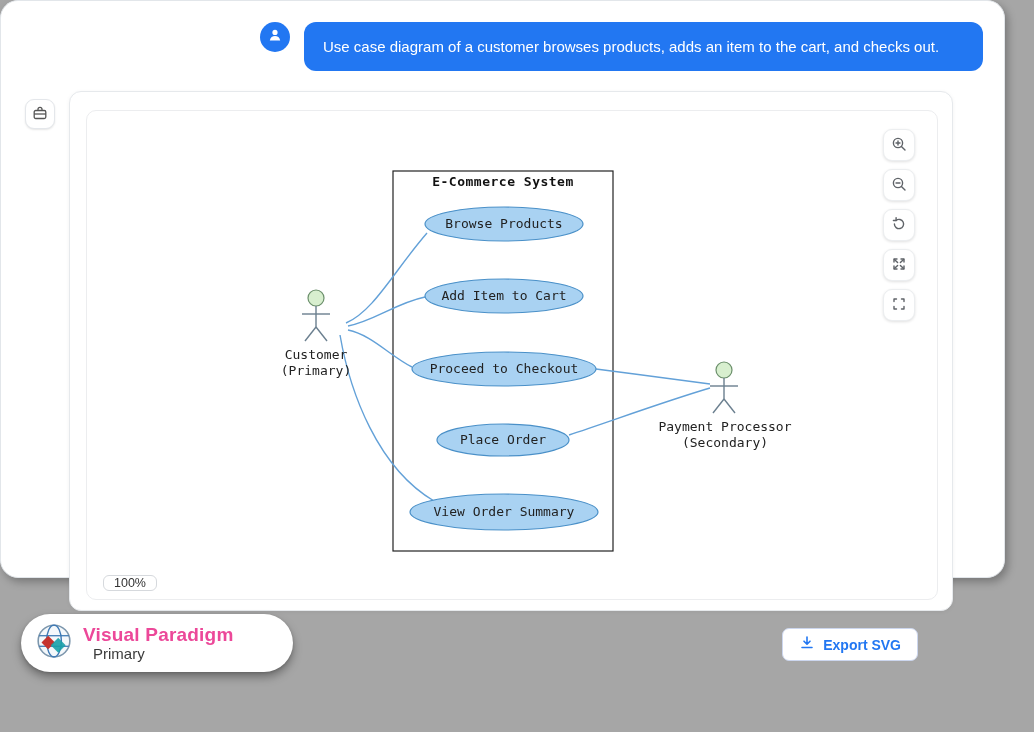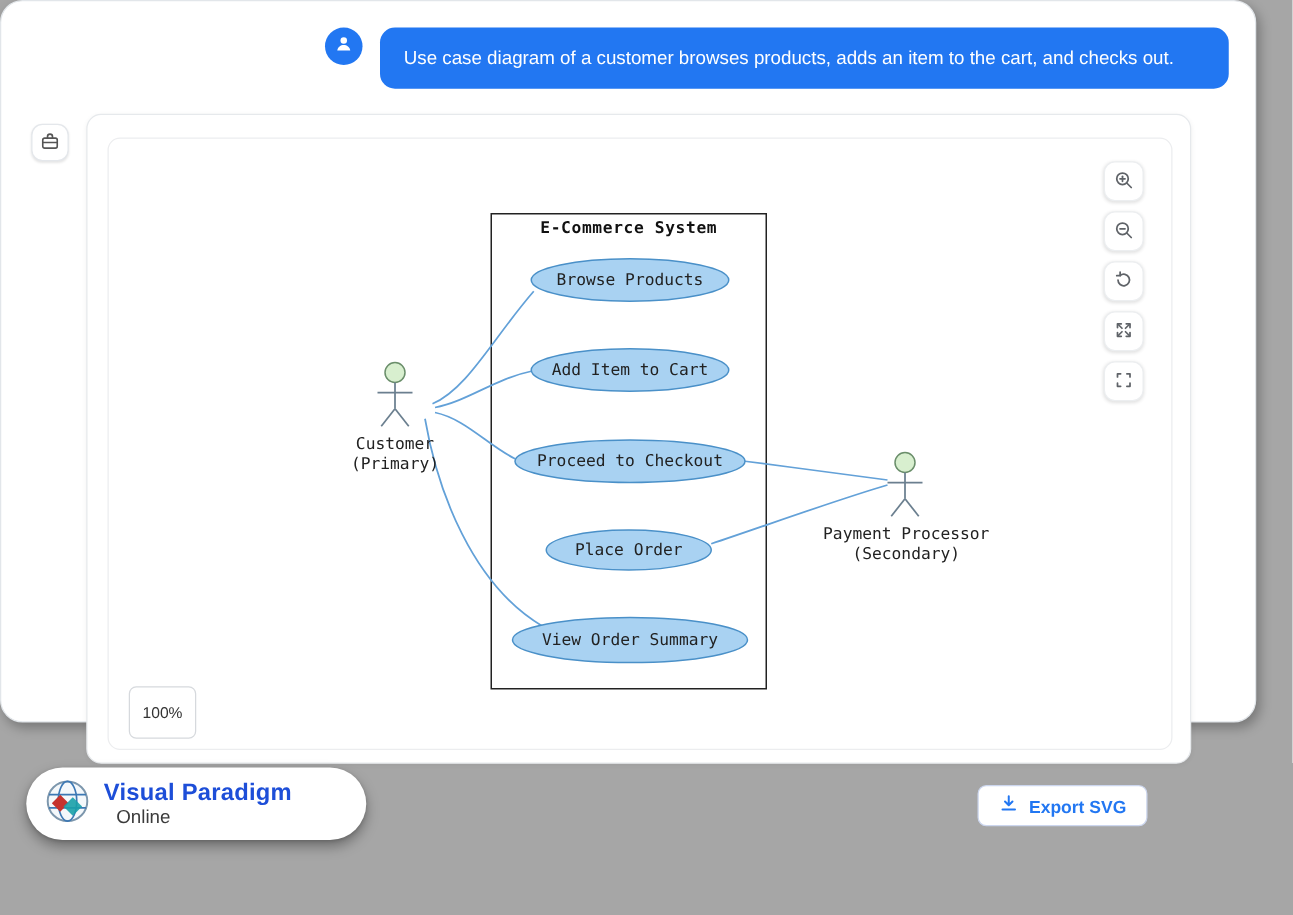--- a/index.html
+++ b/index.html
@@ -67,32 +67,32 @@
     width: 32px; height: 32px;
     background: #fff; border: 1px solid #eceef0; border-radius: 9px;
     box-shadow: 0 1px 3px rgba(0,0,0,.12);
     display: flex; align-items: center; justify-content: center;
     cursor: pointer; padding: 0;
   }
   .tool-btn svg { stroke: #5f6368; fill: none; stroke-width: 1.4; stroke-linecap: round; stroke-linejoin: round; }
   .zoom-badge {
     position: absolute; left: 16px; bottom: 8px;
     background: #fff; border: 1px solid #d6d9dd; border-radius: 6px;
-    padding: 13px 10px; font-size: 12.5px; color: #333;
+    padding: 0 10px; font-size: 12.5px; color: #333;
   }
   
   .logo-card {
     position: absolute; left: 20px; top: 613px;
     width: 272px; height: 58px;
     background: #fff; border-radius: 29px;
     box-shadow: 0 5px 10px rgba(0,0,0,.35), 0 1px 3px rgba(0,0,0,.15);
     display: flex; align-items: center; gap: 10px;
     padding: 0 14px;
   }
-  .logo-text .l1 { font-size: 19px; font-weight: bold; color: #1d4ed8; letter-spacing: .2px; }
+  .logo-text .l1 { font-size: 19px; font-weight: bold; color: #ec4899; letter-spacing: .2px; }
   .logo-text .l2 { font-size: 15px; color: #3b3b3b; margin-left: 10px; margin-top: -1px; }
   .footer-buttons {
     position: absolute; right: 86px; top: 627px;
     display: flex; gap: 13px;
   }
   .btn {
     height: 33px; display: flex; align-items: center; gap: 8px;
     padding: 0 16px;
     background: #fff; border: 1px solid #ccd6ee; border-radius: 7px;
     color: var(--accent, #2277f2); font-size: 14px; font-weight: bold;
@@ -249,21 +249,21 @@
         <circle cx="18" cy="18" r="15" fill="#f4f8fb" stroke="#7d97ad" stroke-width="1.5"></circle>
         <ellipse cx="18" cy="18" rx="7" ry="15" fill="none" stroke="#3c78b4" stroke-width="1.3"></ellipse>
         <line x1="4" y1="13" x2="32" y2="13" stroke="#3c78b4" stroke-width="1.2"></line>
         <line x1="4" y1="23" x2="32" y2="23" stroke="#3c78b4" stroke-width="1.2"></line>
         <rect x="8" y="15" width="9" height="9" transform="rotate(45 12.5 19.5)" fill="#c5332e"></rect>
         <rect x="17" y="17" width="10" height="10" transform="rotate(45 22 22)" fill="#18a0a8" opacity="0.9"></rect>
       </svg>
     </span>
     <span class="logo-text">
       <span class="l1" style="display:block">Visual Paradigm</span>
-      <span class="l2" style="display:block">Online</span>
+      <span class="l2" style="display:block">Primary</span>
     </span>
   </div>
 
   <div class="footer-buttons">
     <button class="btn">
       <span>
         <svg width="16" height="16" viewBox="0 0 16 16">
           <path d="M8 2v7M5 6.2L8 9.2l3-3M3 12.5h10"></path>
         </svg>
       </span>

